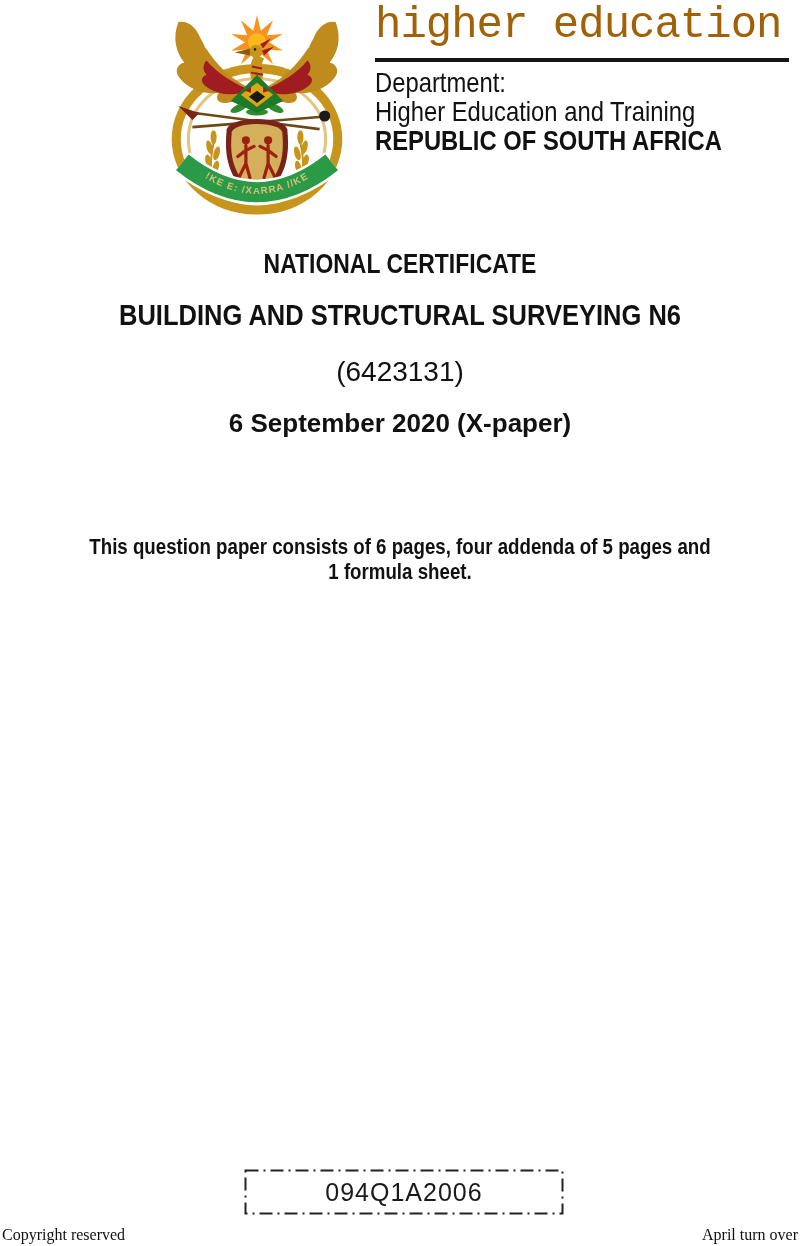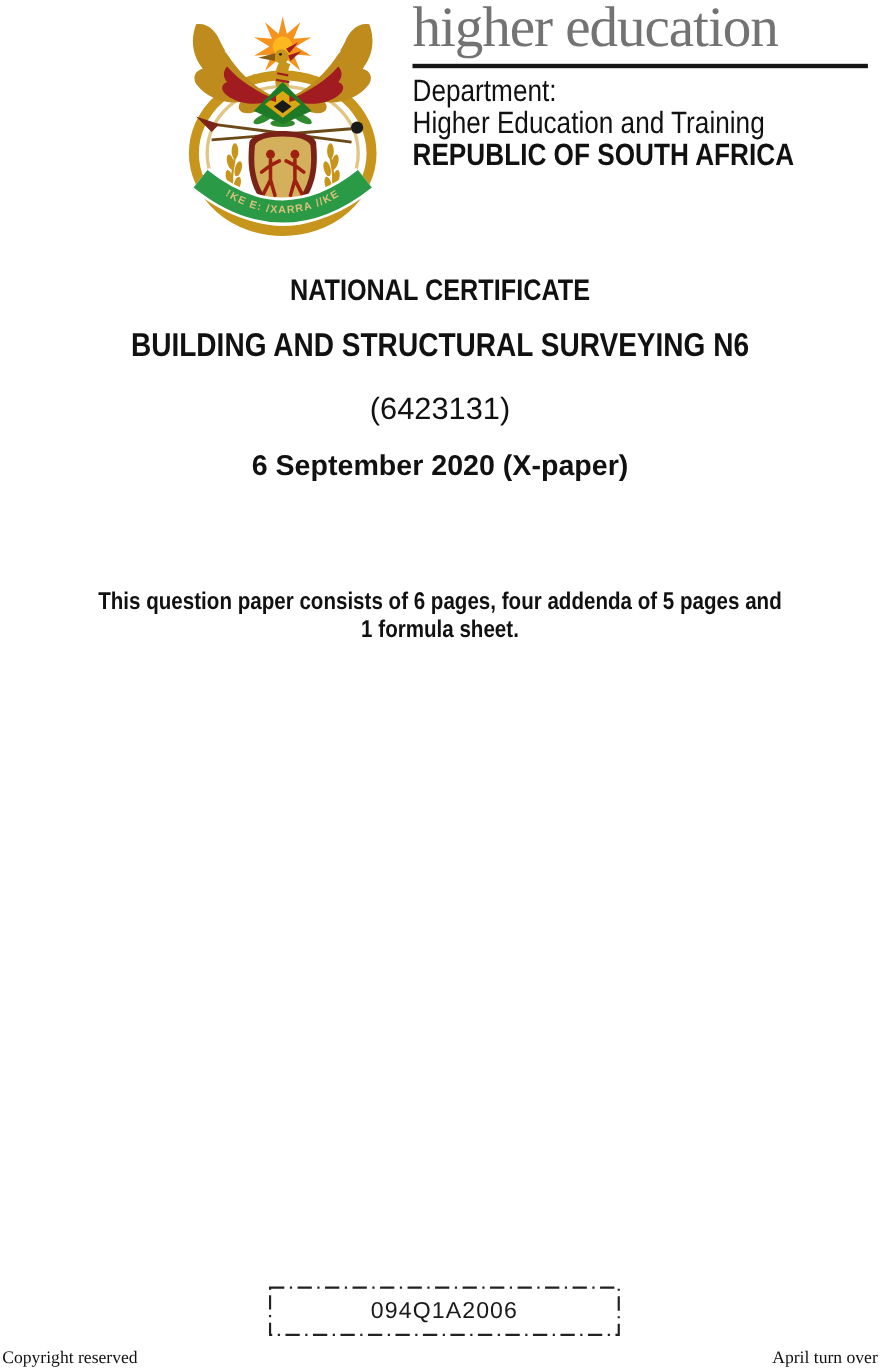--- a/index.html
+++ b/index.html
@@ -4,22 +4,22 @@
 <style>
   html,body{margin:0;padding:0;background:#fff;}
   .page{
     position:relative;width:800px;height:1246px;background:#ffffff;
     font-family:"Liberation Sans",sans-serif;color:#111;overflow:hidden;
   }
   
   .coat{position:absolute;left:168px;top:6px;width:178px;height:212px;}
   .brand{position:absolute;left:375px;top:2px;width:418px;}
   .wordmark{
-    font-family:Liberation Serif, serif;font-size:52px;line-height:47px;
-    letter-spacing:-1px;color:#737373;
+    font-family:Liberation Mono, monospace;font-size:44px;line-height:47px;
+    letter-spacing:-1px;color:#a16207;
   }
   .brand-rule{height:4px;background:#151515;margin-top:9px;width:414px;}
   .dept{
     margin-top:6px;font-size:28px;line-height:29px;
     transform:scaleX(0.85);transform-origin:0 0;white-space:nowrap;
   }
   .dept .country{font-weight:bold;}
   
   .cline{position:absolute;left:0;width:800px;text-align:center;white-space:nowrap;}
   .narrow{transform:scaleX(0.85);transform-origin:50% 0;}
@@ -27,21 +27,21 @@
   .subject{top:298px;font-size:30px;font-weight:bold;}
   .code{top:356px;font-size:28px;}
   .datetime{top:409px;font-size:26px;font-weight:bold;line-height:29px;}
   .note{top:534px;font-size:22px;font-weight:bold;line-height:25px;white-space:normal;}
   
   .exam-box{position:absolute;left:244px;top:1169px;width:320px;height:46px;}
   .exam-box svg{position:absolute;left:0;top:0;}
   .exam-box .val{
     position:absolute;left:0;top:0;width:100%;height:100%;
     display:flex;align-items:center;justify-content:center;
-    font-size:21px;letter-spacing:1px;color:#1a1a1a;
+    font-size:25px;letter-spacing:1px;color:#1a1a1a;
   }
   
   .foot{position:absolute;top:1226px;font-size:16px;color:#111;white-space:nowrap;font-family:Liberation Serif, serif;}
   .foot-l{left:2px;}
   .foot-r{right:2px;}
 </style>
 </head>
 <body>
 
 <div class="page">

